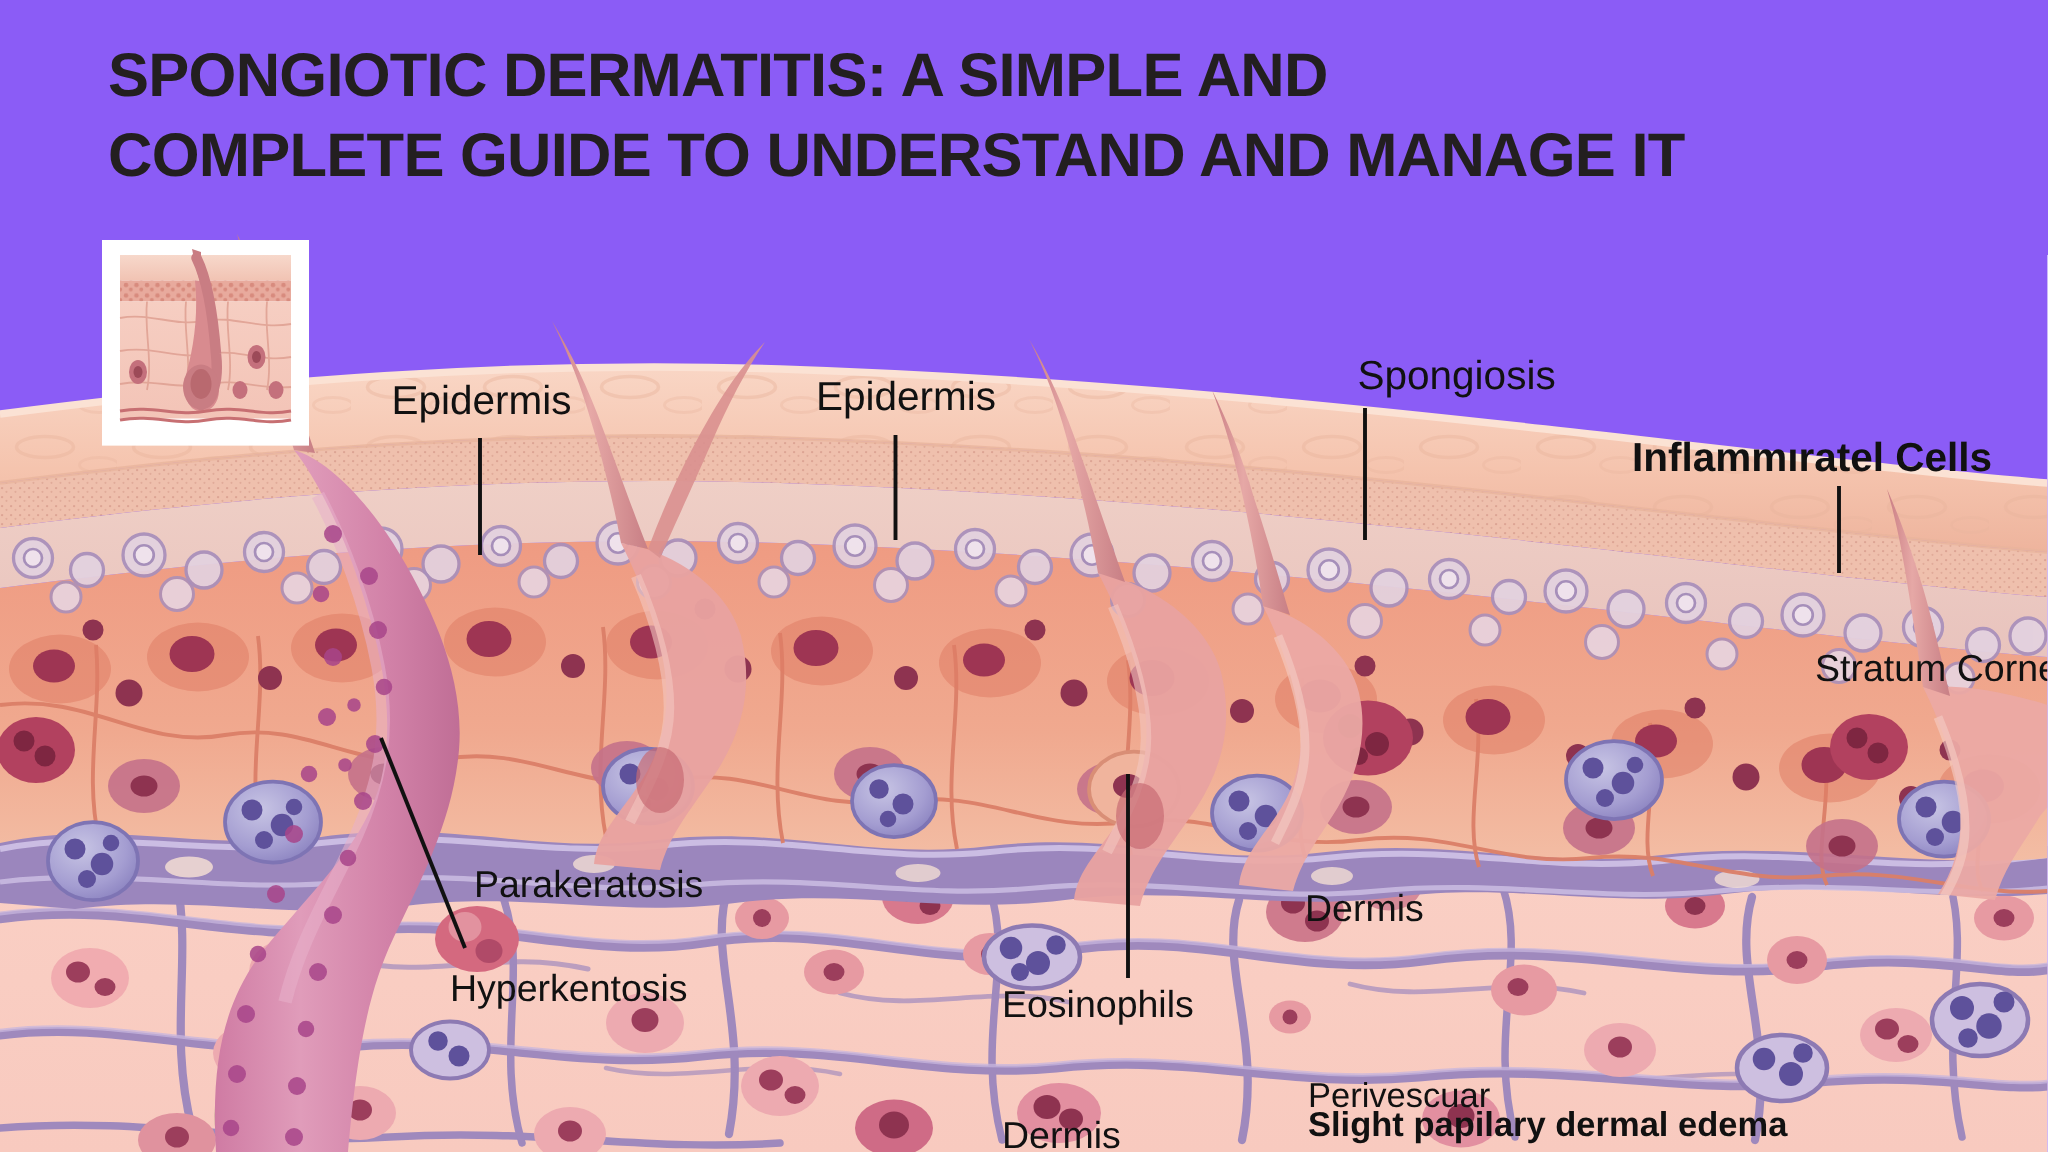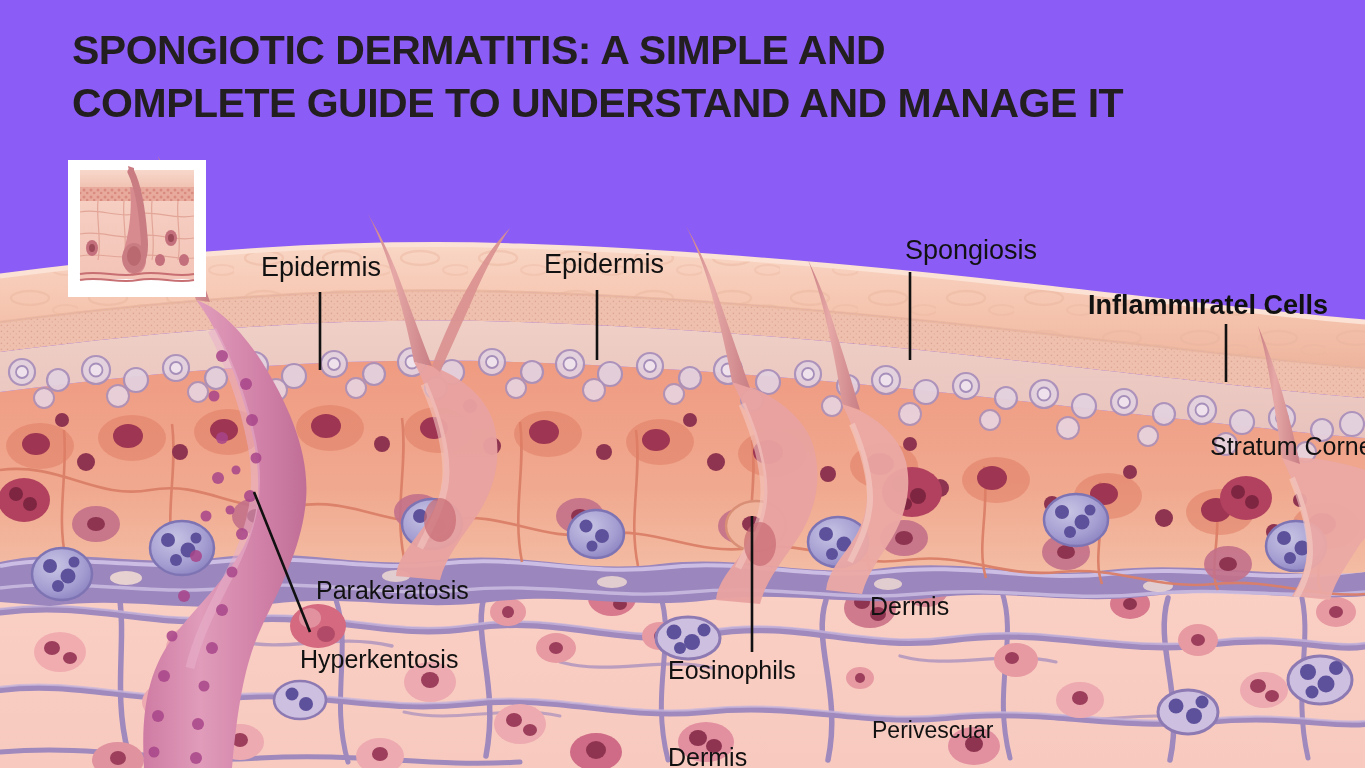--- a/index.html
+++ b/index.html
@@ -706,14 +706,15 @@
 
     <div class="lbl l2" style="left:668px;top:656px;">Eosinophils</div>
 
     <div class="lbl l2" style="left:870px;top:592px;">Dermis</div>
 
     <div class="lbl l2" style="left:668px;top:743px;">Dermis</div>
 
     <div class="lbl l3" style="left:872px;top:717px;">Perivescuar</div>
 
 
+    <div class="lbl l3 bold" style="left:872px;top:736px;">Slight papilary dermal edema</div>
 
 </div>
 
 </body></html>

